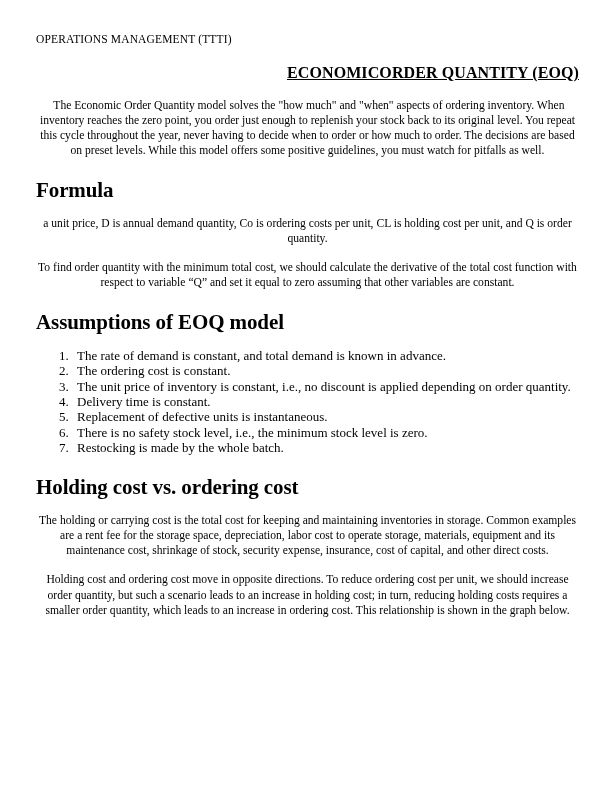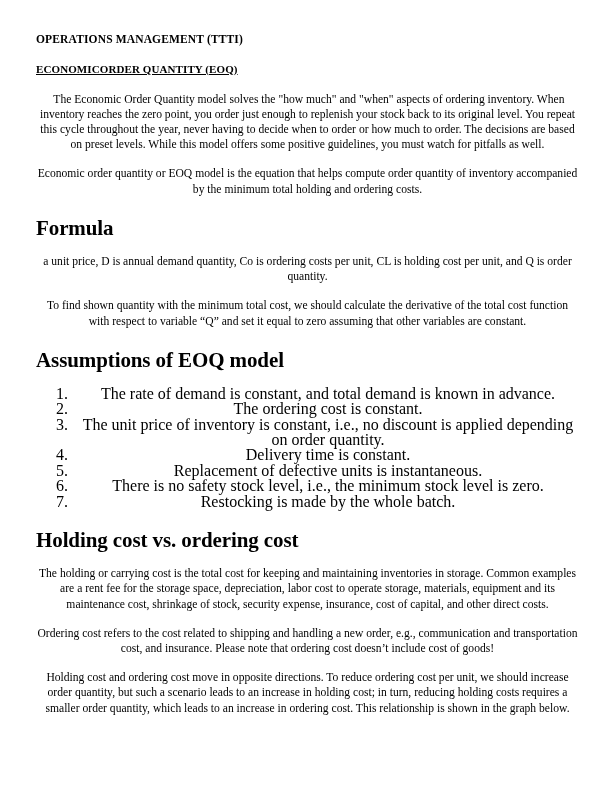--- a/index.html
+++ b/index.html
@@ -17,93 +17,91 @@
   .page {
     position: relative;
     width: 612px;
     height: 792px;
     box-sizing: border-box;
     padding: 33px 33px 0 36px;
     background: #ffffff;
   }
   .doc-title {
     font-size: 11.5px;
-    font-weight: bold;
+    font-weight: normal;
     letter-spacing: 0.15px;
     margin: 0 0 16px 0;
     line-height: 1.2;
   }
   .section-underlined {
-    font-size: 11px;
+    font-size: 16px;
     font-weight: bold;
     text-decoration: underline;
     letter-spacing: 0.1px;
     margin: 0 0 15px 0;
     line-height: 1.25;
+    text-align: right;
   }
   p.body-text {
     font-size: 11.6px;
     line-height: 15.2px;
     margin: 0 0 14px 0;
     text-align: center;
     white-space: pre-wrap;
   }
   h2.heading {
     font-size: 21px;
     font-weight: bold;
     margin: 19px 0 14px 0;
     line-height: 1.15;
     letter-spacing: -0.1px;
   }
   ol.assumptions {
     margin: 9px 0 14px 0;
     padding-left: 36px;
-    font-size: 16px;
+    font-size: 13px;
     line-height: 15.4px;
-    text-align: center;
   }
   ol.assumptions li {
     padding-left: 5px;
     margin: 0;
   }
 </style>
 </head>
 <body>
 
 <div class="page">
 
   <div class="doc-title">OPERATIONS MANAGEMENT  (TTTI)</div>
 
   <div class="section-underlined">ECONOMICORDER QUANTITY (EOQ)</div>
 
   <p class="body-text"> The Economic Order Quantity model solves the "how much" and "when" aspects of ordering inventory. When inventory reaches the zero point, you order just enough to replenish your stock back to its original level. You repeat this cycle throughout the year, never having to decide when to order or how much to order. The decisions are based on preset levels. While this model offers some positive guidelines, you must watch for pitfalls as well.</p>
 
-  <p class="body-text">Economic order quantity or EOQ model is the equation that helps compute order quantity of inventory accompanied by the minimum total holding and ordering costs.</p>
 
   <h2 class="heading">Formula</h2>
 
 
   <p class="body-text">a unit price, D is annual demand quantity, Co is ordering costs per unit, CL is holding cost per unit, and Q is order quantity.</p>
 
-  <p class="body-text">To find shown quantity with the minimum total cost, we should calculate the derivative of the total cost function with respect to variable “Q” and set it equal to zero assuming that other variables are constant.</p>
+  <p class="body-text">To find order quantity with the minimum total cost, we should calculate the derivative of the total cost function with respect to variable “Q” and set it equal to zero assuming that other variables are constant.</p>
 
   <h2 class="heading">Assumptions of EOQ model</h2>
 
 
   <ol class="assumptions">
     <li>The rate of demand is constant, and total demand is known in advance.</li>
     <li>The ordering cost is constant.</li>
     <li>The unit price of inventory is constant, i.e., no discount is applied depending on order quantity.</li>
     <li>Delivery time is constant.</li>
     <li>Replacement of defective units is instantaneous.</li>
     <li>There is no safety stock level, i.e., the minimum stock level is zero.</li>
     <li>Restocking is made by the whole batch.</li>
   </ol>
 
   <h2 class="heading">Holding cost vs. ordering cost</h2>
 
   <p class="body-text">The holding or carrying cost is the total cost for keeping and maintaining inventories in storage. Common examples are a rent fee for the storage space, depreciation, labor cost to operate storage, materials, equipment and its maintenance cost, shrinkage of stock, security expense, insurance, cost of capital, and other direct costs.</p>
 
-  <p class="body-text">Ordering cost refers to the cost related to shipping and handling a new order, e.g., communication and transportation cost, and insurance. Please note that ordering cost doesn’t include cost of goods!</p>
 
   <p class="body-text">Holding cost and ordering cost move in opposite directions. To reduce ordering cost per unit, we should increase order quantity, but such a scenario leads to an increase in holding cost; in turn, reducing holding costs requires a smaller order quantity, which leads to an increase in ordering cost. This relationship is shown in the graph below.</p>
 
 </div>
 
 </body></html>

